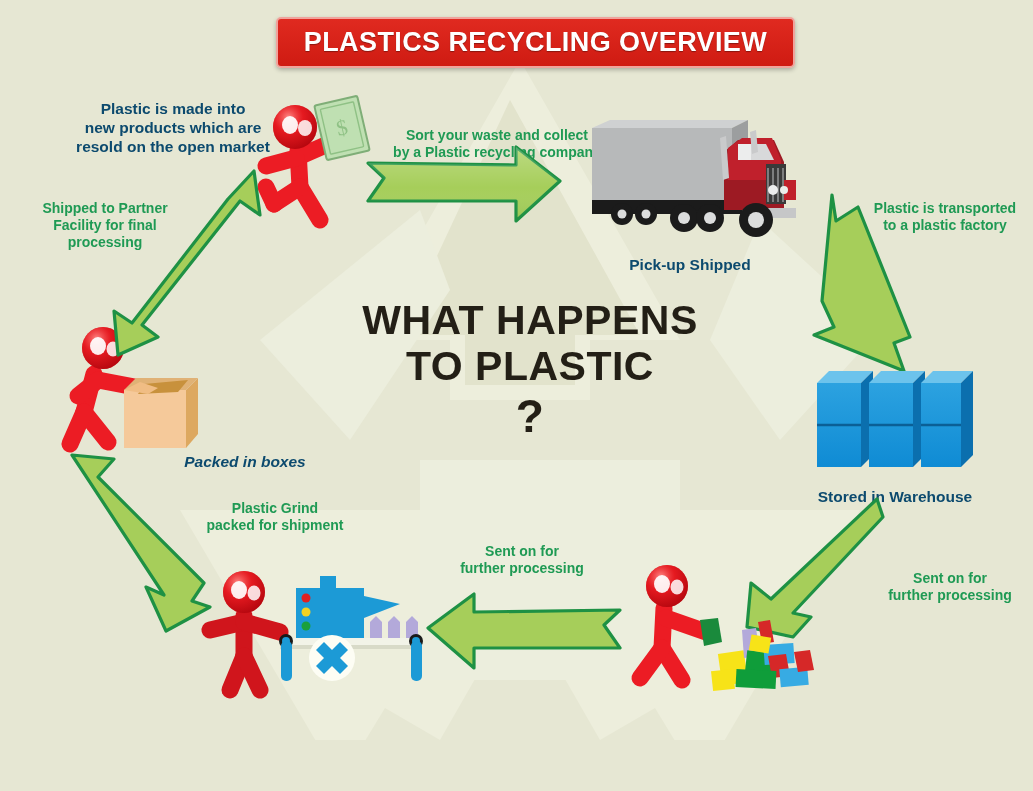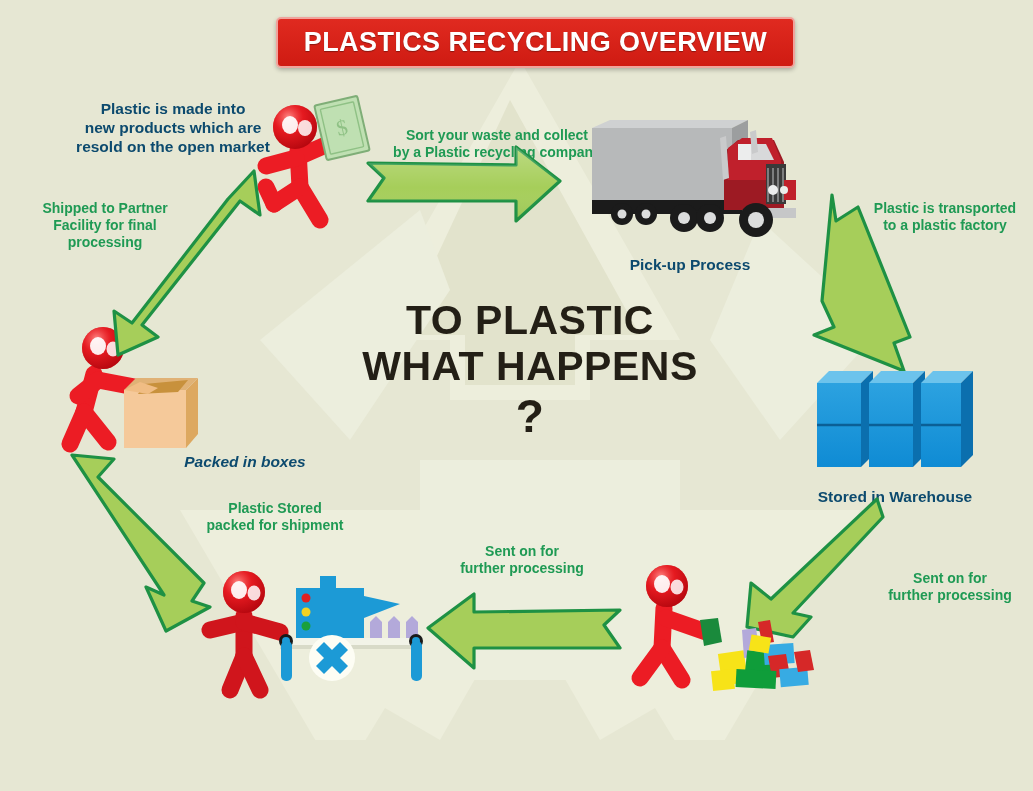--- a/index.html
+++ b/index.html
@@ -186,21 +186,21 @@
           <circle cx="58" cy="96" r="4.5" fill="#dcdddd"></circle>
         <circle cx="96" cy="100" r="14" fill="#1b1b1b"></circle>
           <circle cx="96" cy="100" r="6" fill="#dcdddd"></circle>
         <circle cx="122" cy="100" r="14" fill="#1b1b1b"></circle>
           <circle cx="122" cy="100" r="6" fill="#dcdddd"></circle>
         <circle cx="168" cy="102" r="17" fill="#1b1b1b"></circle>
           <circle cx="168" cy="102" r="8" fill="#dcdddd"></circle>
       </g>
     </svg>
   </div>
-  <div class="cap dark c" style="left:570px;top:256px;width:240px;">Pick-up Process</div>
+  <div class="cap dark c" style="left:570px;top:256px;width:240px;">Pick-up Shipped</div>
 
   <div class="cap green c" style="left:855px;top:200px;width:180px;">Plastic is transported
 to a plastic factory</div>
 
   <div class="art" style="left:792px;top:185px;">
     <svg width="120" height="190" viewBox="0 0 120 190">
       <path d="M40 10 L44 36 L66 22 L118 152 L102 158 L112 186 L22 150 L42 142 L30 116 Z" fill="#a6ce5a" stroke="#1e9144" stroke-width="3.2" stroke-linejoin="round"></path>
     </svg>
   </div>
 
@@ -342,21 +342,21 @@
       <circle cx="142" cy="71" r="4" fill="#1c9ad6"></circle>
 
       <rect x="7" y="71" width="11" height="40" rx="5" fill="#1c9ad6"></rect>
       <rect x="137" y="71" width="11" height="40" rx="5" fill="#1c9ad6"></rect>
 
       <circle cx="58" cy="88" r="23" fill="#fdfdf4"></circle>
       <path d="M58 72 l8 8 l8 -8 l8 8 l-8 8 l8 8 l-8 8 l-8 -8 l-8 8 l-8 -8 l8 -8 l-8 -8 Z" transform="translate(-8,0)" fill="#1c9ad6"></path>
     </svg>
   </div>
 
-  <div class="cap green c" style="left:185px;top:500px;width:180px;">Plastic Stored
+  <div class="cap green c" style="left:185px;top:500px;width:180px;">Plastic Grind
 packed for shipment</div>
 
   <div class="art" style="left:62px;top:445px;">
     <svg width="150" height="190" viewBox="0 0 150 190">
       <path d="M10 10 L52 14 L36 32 L142 138 L130 156 L148 162 L104 186 L84 142 L102 150 Z" fill="#a6ce5a" stroke="#1e9144" stroke-width="3.2" stroke-linejoin="round"></path>
     </svg>
   </div>
 
   <div class="figure" style="left:58px;top:318px;">
     <svg width="110" height="140" viewBox="0 0 110 140">
@@ -396,18 +396,18 @@
 Facility for final
 processing</div>
 
   <div class="art" style="left:112px;top:165px;">
     <svg width="150" height="195" viewBox="0 0 150 195">
       <path d="M142 6 L148 50 L128 36 L30 160 L46 172 L6 190 L2 146 L20 158 L116 34 Z" fill="#a6ce5a" stroke="#1e9144" stroke-width="3.2" stroke-linejoin="round"></path>
     </svg>
   </div>
 
   <div id="center-heading">
+    <div>WHAT HAPPENS</div>
     <div>TO PLASTIC</div>
-    <div>WHAT HAPPENS</div>
     <div class="q">?</div>
   </div>
 
 </div>
 
 </body></html>

